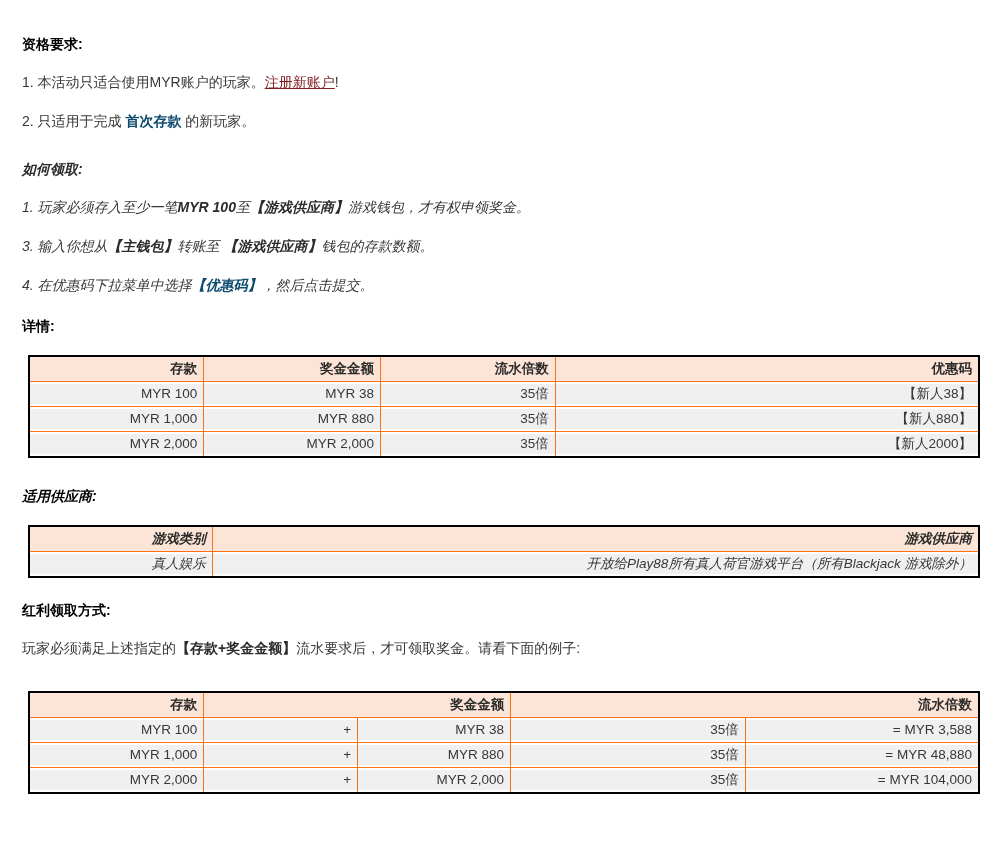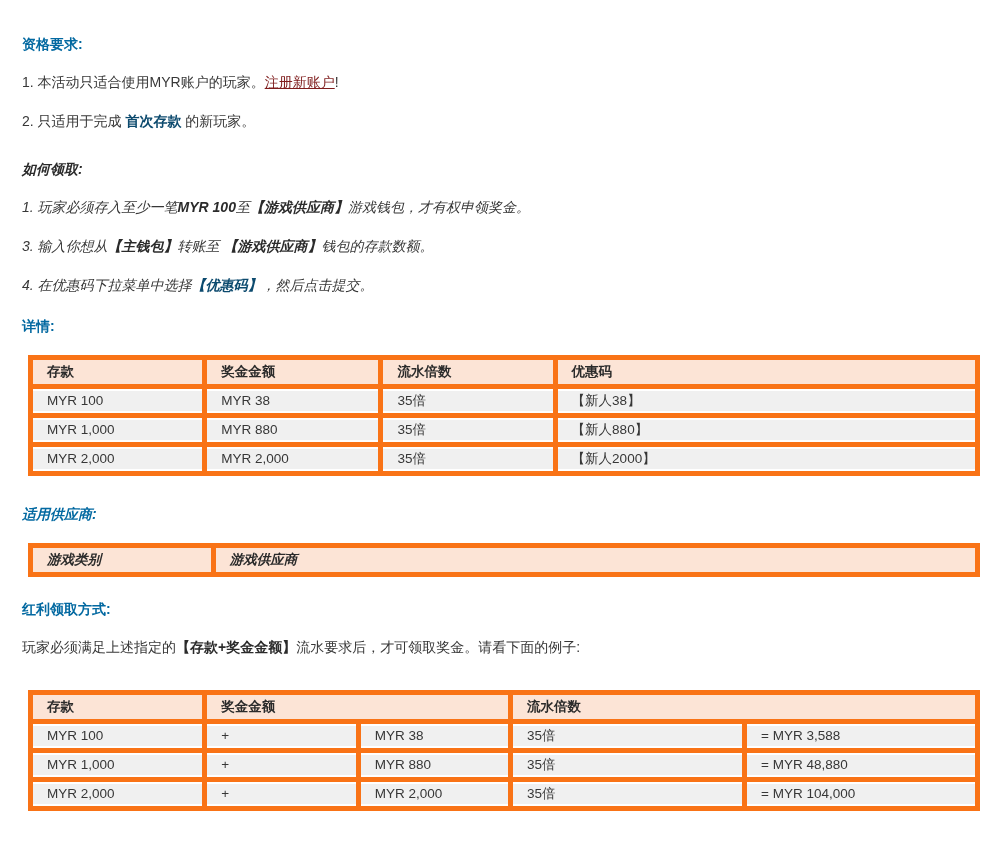--- a/index.html
+++ b/index.html
@@ -18,21 +18,21 @@
   }
   .page {
     padding: 36px 28px 0 22px;
   }
   .heading {
     font-weight: 700;
     font-size: 14px;
     margin: 0 0 19px 0;
     color: #2b2b2b;
   }
-  .heading.orange { color: #0369a1; }
+  .heading.orange { color: #000000; }
   .item {
     margin: 0 0 20px 0;
     line-height: 1.35;
   }
   .b { font-weight: 700; color: #2b2b2b; }
   .hl { font-weight: 700; color: #0c4a6e; }
   a.link {
     color: #7f1d1d;
     text-decoration: underline;
     cursor: pointer;
@@ -43,23 +43,23 @@
 
   table.grid {
     width: 952px;
     margin-left: 6px;
     border-collapse: collapse;
     table-layout: fixed;
     border: 2px solid #000;
     margin-bottom: 0;
   }
   table.grid th, table.grid td {
-    border: 5px solid #f97316;
-    text-align: left;
-    padding: 3px 14px;
+    border: 1px solid #f97316;
+    text-align: right;
+    padding: 3px 6px;
     font-size: 13.5px;
     line-height: 1.25;
     height: 18px;
     overflow: hidden;
     white-space: nowrap;
   }
   table.grid th {
     background: #fce4d6;
     font-weight: 700;
     color: #2b2b2b;
@@ -140,20 +140,24 @@
           <col style="width:19.3%">
           <col style="width:80.7%">
         </colgroup>
       <thead>
         <tr>
           <th>游戏类别</th>
           <th>游戏供应商</th>
         </tr>
       </thead>
       <tbody>
+        <tr>
+          <td>真人娱乐</td>
+          <td>开放给Play88所有真人荷官游戏平台（所有Blackjack 游戏除外）</td>
+        </tr>
       </tbody>
     </table>
   </section>
 
   <section class="block">
     <p class="heading orange">红利领取方式:</p>
     <p class="item"><span>玩家必须满足上述指定的</span><span class="b">【存款+奖金金额】</span><span>流水要求后，才可领取奖金。请看下面的例子:</span></p>
     <div class="tbl-space"></div>
     <table class="grid">
       <colgroup>

